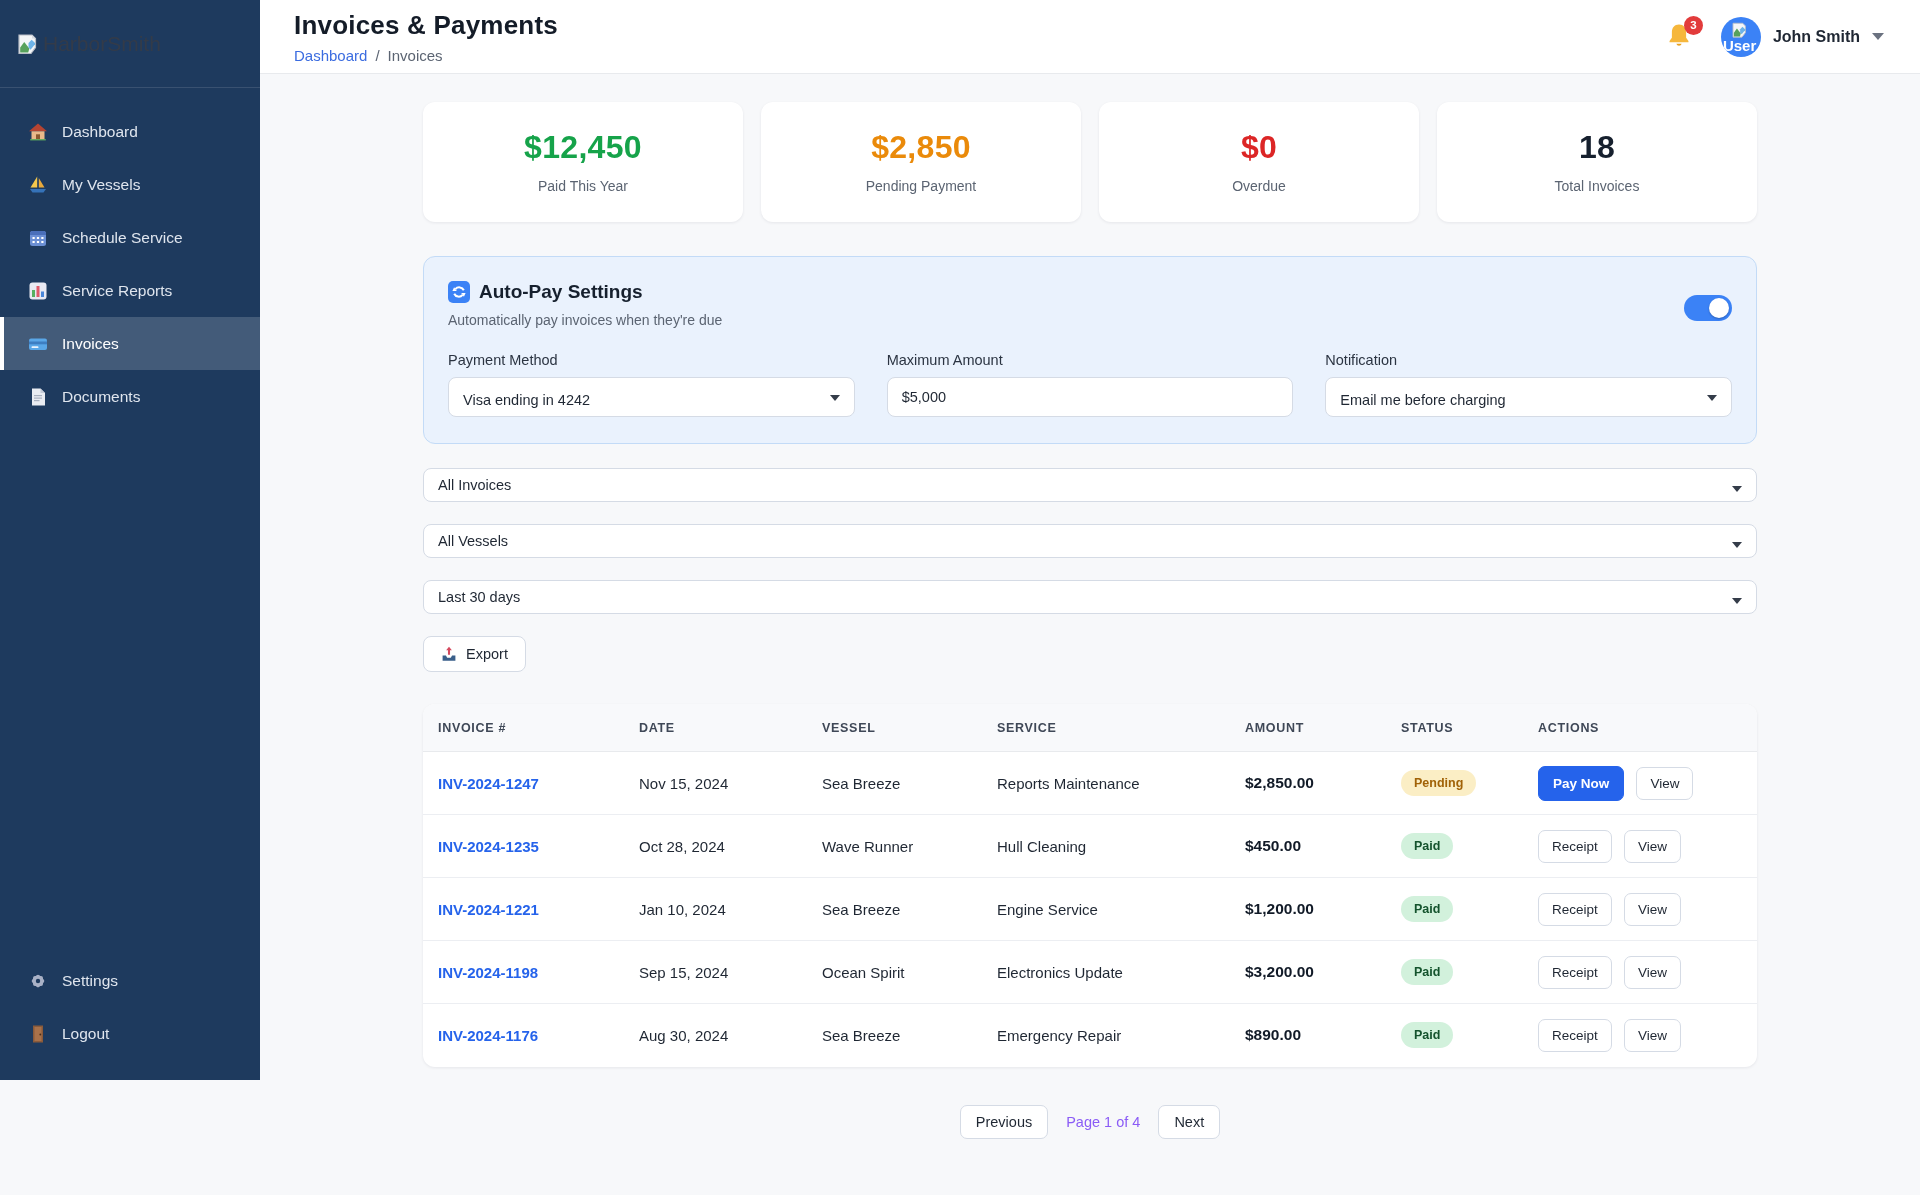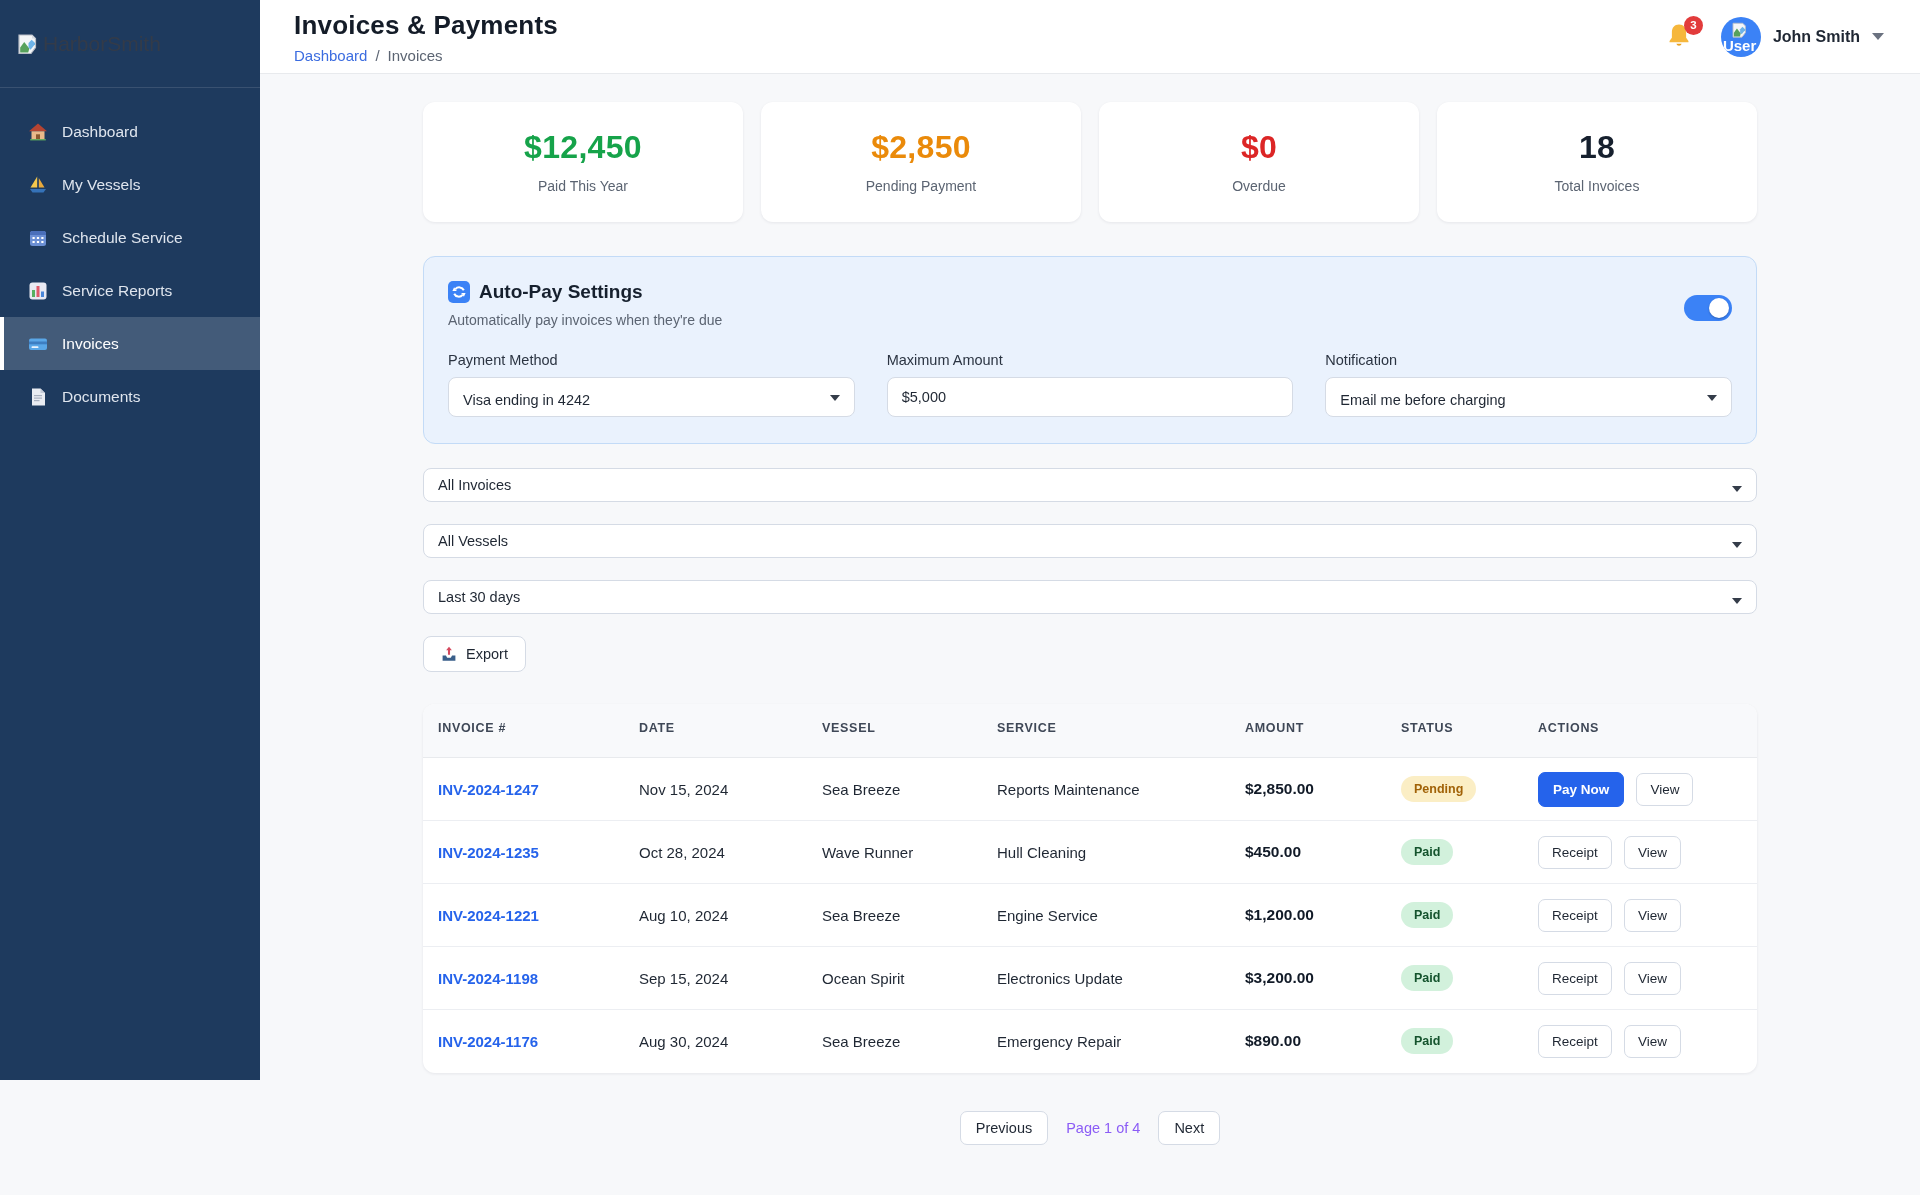--- a/index.html
+++ b/index.html
@@ -117,21 +117,21 @@
   
   .table-card {
     margin-top:32px; background:#fff; border-radius:12px; overflow:hidden;
     box-shadow:0 1px 3px rgba(20,30,50,0.08);
   }
   table { width:100%; border-collapse:collapse; table-layout:fixed; }
   col.c1{width:201px} col.c2{width:183px} col.c3{width:175px} col.c4{width:248px}
   col.c5{width:156px} col.c6{width:137px} col.c7{width:auto}
   thead th {
     background:#f8f9fb; text-align:left; font-size:12.5px; font-weight:700;
-    letter-spacing:0.7px; color:#3f4857; padding:17px 6px 22px 15px;
+    letter-spacing:0.7px; color:#3f4857; padding:17px 6px 16px 15px;
     border-bottom:1px solid #e8eaed; text-transform:uppercase;
   }
   tbody td {
     padding:0 6px 0 15px; height:63px; border-bottom:1px solid #eceef2;
     font-size:15px; color:#1f2733; vertical-align:middle;
   }
   tbody tr:last-child td { border-bottom:none; }
   .inv-link { color:#2563eb; font-weight:700; text-decoration:none; cursor:pointer; }
   .amount-cell { font-weight:700; color:#111a27; font-size:15.5px; }
   .badge-status {
@@ -236,20 +236,45 @@
           <path d="M12.5 1.5 L17 6 h-4.5 z" fill="#c4cad6"></path>
           <rect x="6" y="8" width="8" height="1.2" fill="#a8b0bf"></rect>
           <rect x="6" y="10.5" width="8" height="1.2" fill="#a8b0bf"></rect>
           <rect x="6" y="13" width="5.5" height="1.2" fill="#a8b0bf"></rect>
         </svg>
       </span>
       <span>Documents</span>
     </div>
   </nav>
 
+  <div class="sidebar-footer">
+    <div class="nav-item">
+      <span class="ico">
+        <svg width="20" height="20" viewBox="0 0 20 20">
+          <g fill="#a9b1c6">
+            <rect x="5" y="5" width="10" height="10" rx="2"></rect>
+            <rect x="5" y="5" width="10" height="10" rx="2" transform="rotate(45 10 10)"></rect>
+            <circle cx="10" cy="10" r="4.5"></circle>
+          </g>
+          <circle cx="10" cy="10" r="2.2" fill="#1e3a5e"></circle>
+        </svg>
+      </span>
+      <span>Settings</span>
+    </div>
+    <div class="nav-item">
+      <span class="ico">
+        <svg width="20" height="20" viewBox="0 0 20 20">
+          <rect x="5" y="1.5" width="10" height="17" fill="#8a5a3a"></rect>
+          <rect x="6.5" y="3" width="7" height="14" fill="#a8714a"></rect>
+          <circle cx="12.3" cy="10.5" r="0.9" fill="#4a2e18"></circle>
+        </svg>
+      </span>
+      <span>Logout</span>
+    </div>
+  </div>
 </aside>
 
 <header class="header">
   <div class="header-left">
     <div class="page-title">Invoices &amp; Payments</div>
     <div class="breadcrumb">
       <span class="crumb-link">Dashboard</span>
       <span>/</span>
       <span>Invoices</span>
     </div>
@@ -410,21 +435,21 @@
             <td>Hull Cleaning</td>
             <td class="amount-cell">$450.00</td>
             <td><span class="badge-status paid">Paid</span></td>
             <td class="actions-cell">
               <button class="btn btn-outline">Receipt</button>
               <button class="btn btn-outline">View</button>
             </td>
           </tr>
           <tr>
             <td><span class="inv-link">INV-2024-1221</span></td>
-            <td>Aug 10, 2024</td>
+            <td>Jan 10, 2024</td>
             <td>Sea Breeze</td>
             <td>Engine Service</td>
             <td class="amount-cell">$1,200.00</td>
             <td><span class="badge-status paid">Paid</span></td>
             <td class="actions-cell">
               <button class="btn btn-outline">Receipt</button>
               <button class="btn btn-outline">View</button>
             </td>
           </tr>
           <tr>

